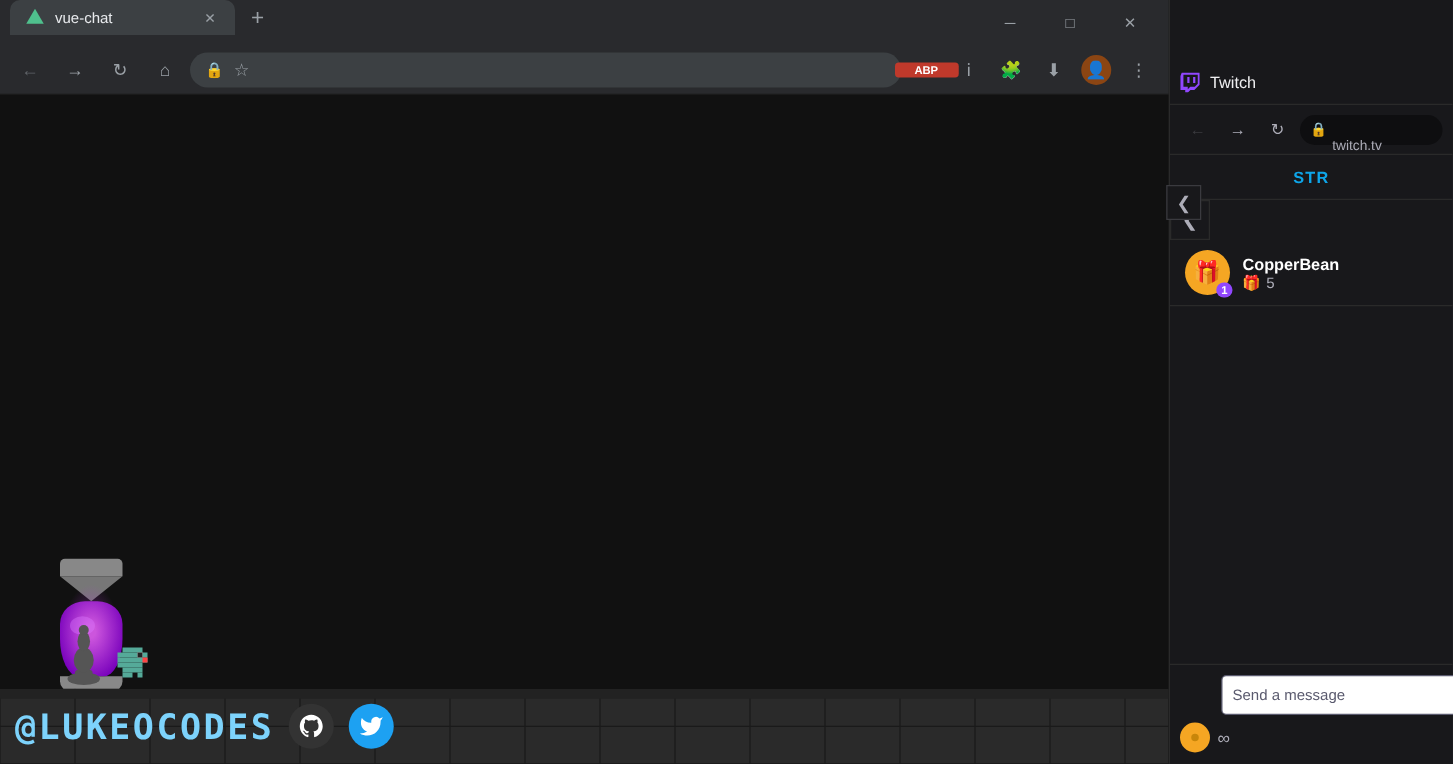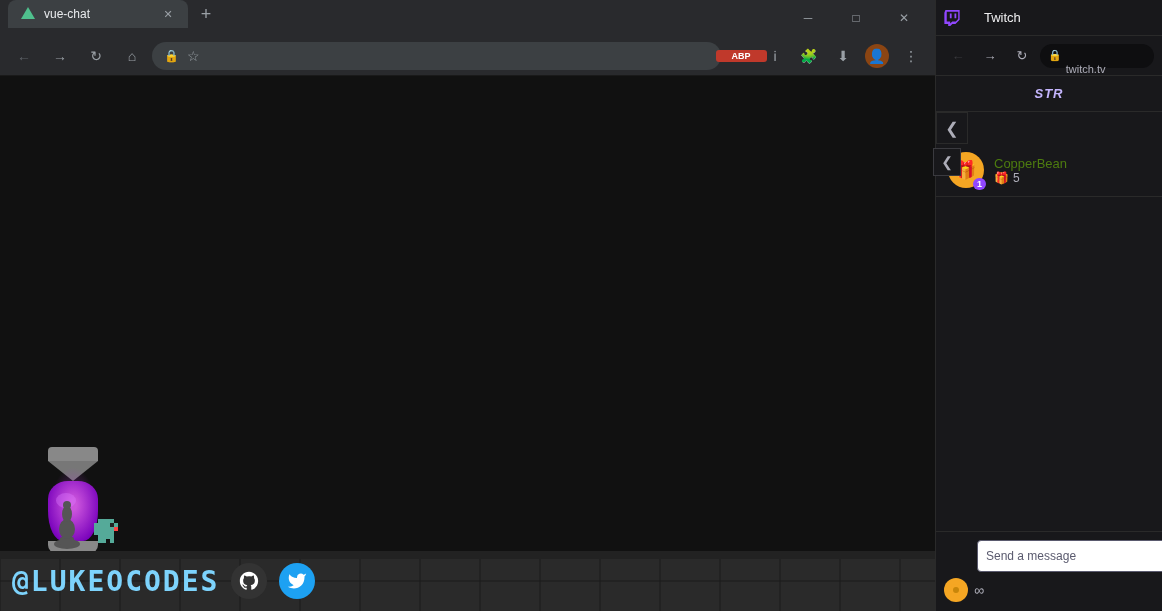--- a/index.html
+++ b/index.html
@@ -40,39 +40,39 @@
 
     
     .social-bar { position: absolute; bottom: 12px; left: 0; display: flex; align-items: center; gap: 12px; padding: 0 12px; }
     .social-name { color: #7dd3fc; font-size: 28px; font-weight: bold; font-family: monospace; letter-spacing: 2px; }
     .social-icon { width: 36px; height: 36px; border-radius: 50%; display: flex; align-items: center; justify-content: center; }
     .github-icon { background: #333; color: white; font-size: 20px; }
     .twitter-icon { background: #1da1f2; color: white; font-size: 18px; }
 
     
     .twitch-panel { position: absolute; right: 0; top: 0; width: 227px; height: 611px; background: #18181b; display: flex; flex-direction: column; border-left: 1px solid #2a2a2a; }
-    .twitch-title-bar { height: 36px; background: #18181b; display: flex; align-items: center; padding: 0 8px; gap: 24px; border-bottom: 1px solid #2a2a2a; }
+    .twitch-title-bar { height: 36px; background: #18181b; display: flex; align-items: center; padding: 0 8px; gap: 8px; border-bottom: 1px solid #2a2a2a; margin-top: 48px; }
     .twitch-favicon { width: 16px; height: 16px; }
     .twitch-tab-title { color: #efeff1; font-size: 13px; font-weight: 500; }
     .twitch-toolbar { height: 40px; background: #18181b; display: flex; align-items: center; padding: 0 8px; gap: 4px; border-bottom: 1px solid #2a2a2a; }
     .twitch-nav-btn { width: 28px; height: 28px; border-radius: 50%; display: flex; align-items: center; justify-content: center; color: #adadb8; font-size: 13px; cursor: pointer; }
     .twitch-nav-btn.disabled { color: #3a3a3f; }
     .twitch-address { flex: 1; height: 24px; background: #0e0e10; border-radius: 12px; display: flex; align-items: center; padding: 0 8px; }
     .twitch-address-text { color: #adadb8; font-size: 11px; margin-top: 27px; }
     .twitch-lock { color: #adadb8; font-size: 11px; margin-right: 4px; }
 
     .twitch-chat-header { height: 36px; display: flex; align-items: center; justify-content: center; border-bottom: 1px solid #2a2a2a; }
-    .twitch-chat-label { color: #c4b5fd; font-size: 13px; font-weight: 600; letter-spacing: 1px; font-style: italic; }
+    .twitch-chat-label { color: #0ea5e9; font-size: 13px; font-weight: 600; letter-spacing: 1px; }
     .twitch-collapse-btn { width: 32px; height: 32px; display: flex; align-items: center; justify-content: center; color: #adadb8; font-size: 16px; cursor: pointer; position: absolute; left: 936px; top: 145px; z-index: 10; background: #18181b; border: 1px solid #2a2a2a; }
 
     .gift-notification { display: flex; align-items: center; padding: 8px 12px; gap: 10px; border-bottom: 1px solid #2a2a2a; }
     .gift-icon-wrap { width: 36px; height: 36px; background: #f5a623; border-radius: 50%; display: flex; align-items: center; justify-content: center; font-size: 18px; position: relative; }
     .gift-badge { position: absolute; bottom: -2px; right: -2px; background: #9147ff; color: white; font-size: 9px; font-weight: bold; padding: 1px 4px; border-radius: 8px; }
     .gift-info { flex: 1; }
-    .gift-username { color: #4d7c0f; font-size: 13px; font-weight: 400; }
+    .gift-username { color: #ffffff; font-size: 13px; font-weight: 700; }
     .gift-count-row { display: flex; align-items: center; gap: 4px; }
     .gift-sub-icon { font-size: 12px; }
     .gift-count { color: #adadb8; font-size: 12px; }
 
     .chat-messages { flex: 1; overflow-y: auto; padding: 8px; }
 
     .chat-input-area { height: 80px; border-top: 1px solid #2a2a2a; padding: 8px; display: flex; flex-direction: column; gap: 6px; }
     .chat-input { width: 100%; height: 32px; background: #ffffff; border: 1px solid #5a5a6e; border-radius: 4px; color: #adadb8; font-size: 12px; padding: 0 8px; display: flex; align-items: center; margin-left: 33px; }
     .chat-actions { display: flex; align-items: center; gap: 6px; }
     .chat-coin-icon { width: 24px; height: 24px; background: #f5a623; border-radius: 50%; display: flex; align-items: center; justify-content: center; font-size: 12px; color: #1a1a1a; font-weight: bold; }

